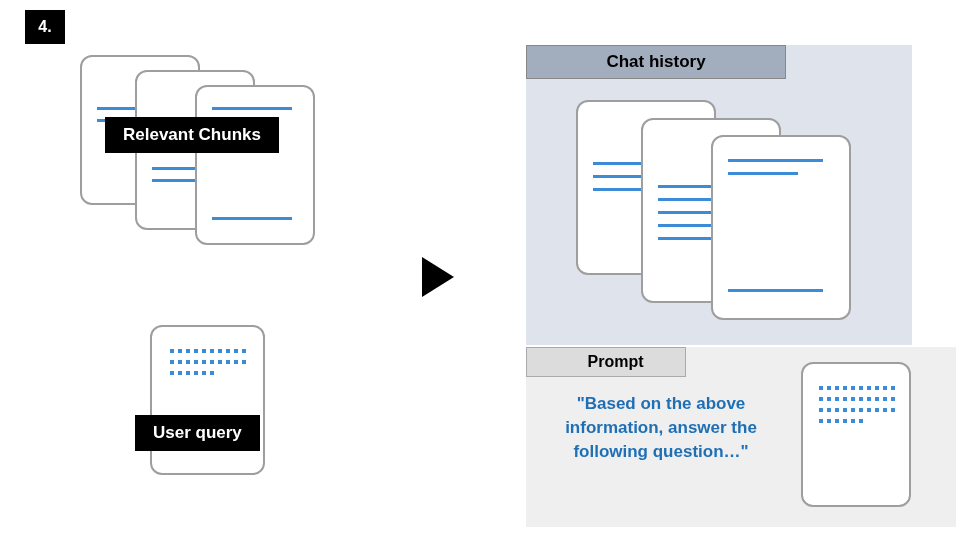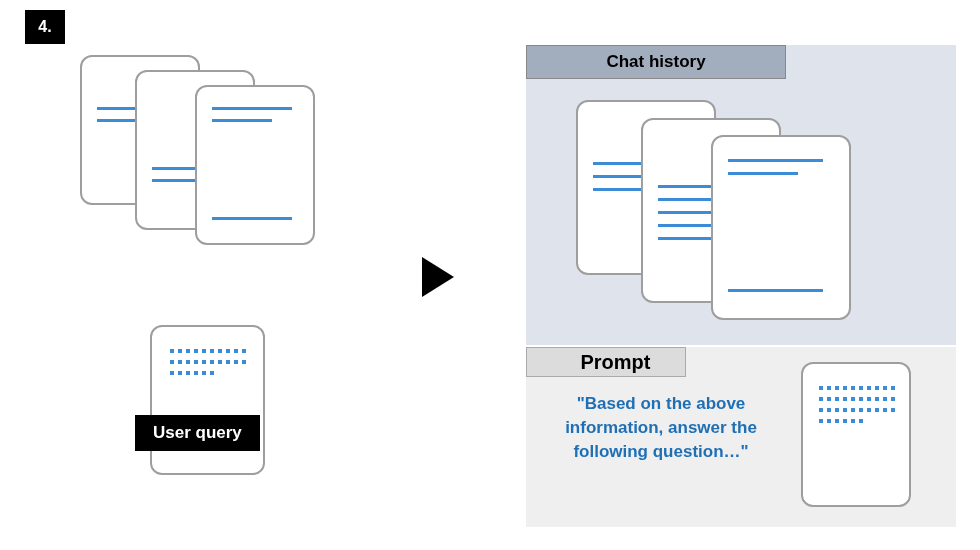--- a/index.html
+++ b/index.html
@@ -49,21 +49,21 @@
     position: absolute;
     top: 255px;
     left: 420px;
   }
 
   
   .chat-history-panel {
     position: absolute;
     top: 45px;
     left: 526px;
-    width: 430px;
+    width: 386px;
     height: 300px;
     background: #dfe3eb;
   }
   .chat-history-tab {
     position: absolute;
     top: 0;
     left: 0;
     width: 260px;
     height: 34px;
     background: #a2adbe;
@@ -94,21 +94,21 @@
   .prompt-tab {
     position: absolute;
     top: 0;
     left: 0;
     width: 160px;
     height: 30px;
     background: #dcdcdc;
     border: 1px solid #aaa;
     color: #000;
     font-weight: bold;
-    font-size: 20px;
+    font-size: 16px;
     display: flex;
     align-items: center;
     justify-content: center;
     padding-left: 19px;
   }
   .prompt-text {
     position: absolute;
     top: 45px;
     left: 20px;
     width: 230px;
@@ -179,20 +179,23 @@
     <div class="line" style="top:95px; left:15px; width:70px;"></div>
     <div class="line" style="top:107px; left:15px; width:55px;"></div>
   </div>
 
   <div class="doc" style="top:30px; left:115px; width:120px; height:160px;">
     <div class="line" style="top:20px; left:15px; width:80px;"></div>
     <div class="line" style="top:32px; left:15px; width:60px;"></div>
     <div class="line" style="top:130px; left:15px; width:80px;"></div>
   </div>
 
+  <div class="black-label" style="top:62px; left:25px;">
+    <span>Relevant Chunks</span>
+  </div>
 </div>
 
 <div class="left-query">
   <div class="doc" style="top:0; left:10px; width:115px; height:150px;">
     <div class="dotrow" style="top:22px; left:18px;">
       <div class="d"></div>
         <div class="d"></div>
         <div class="d"></div>
         <div class="d"></div>
         <div class="d"></div>

